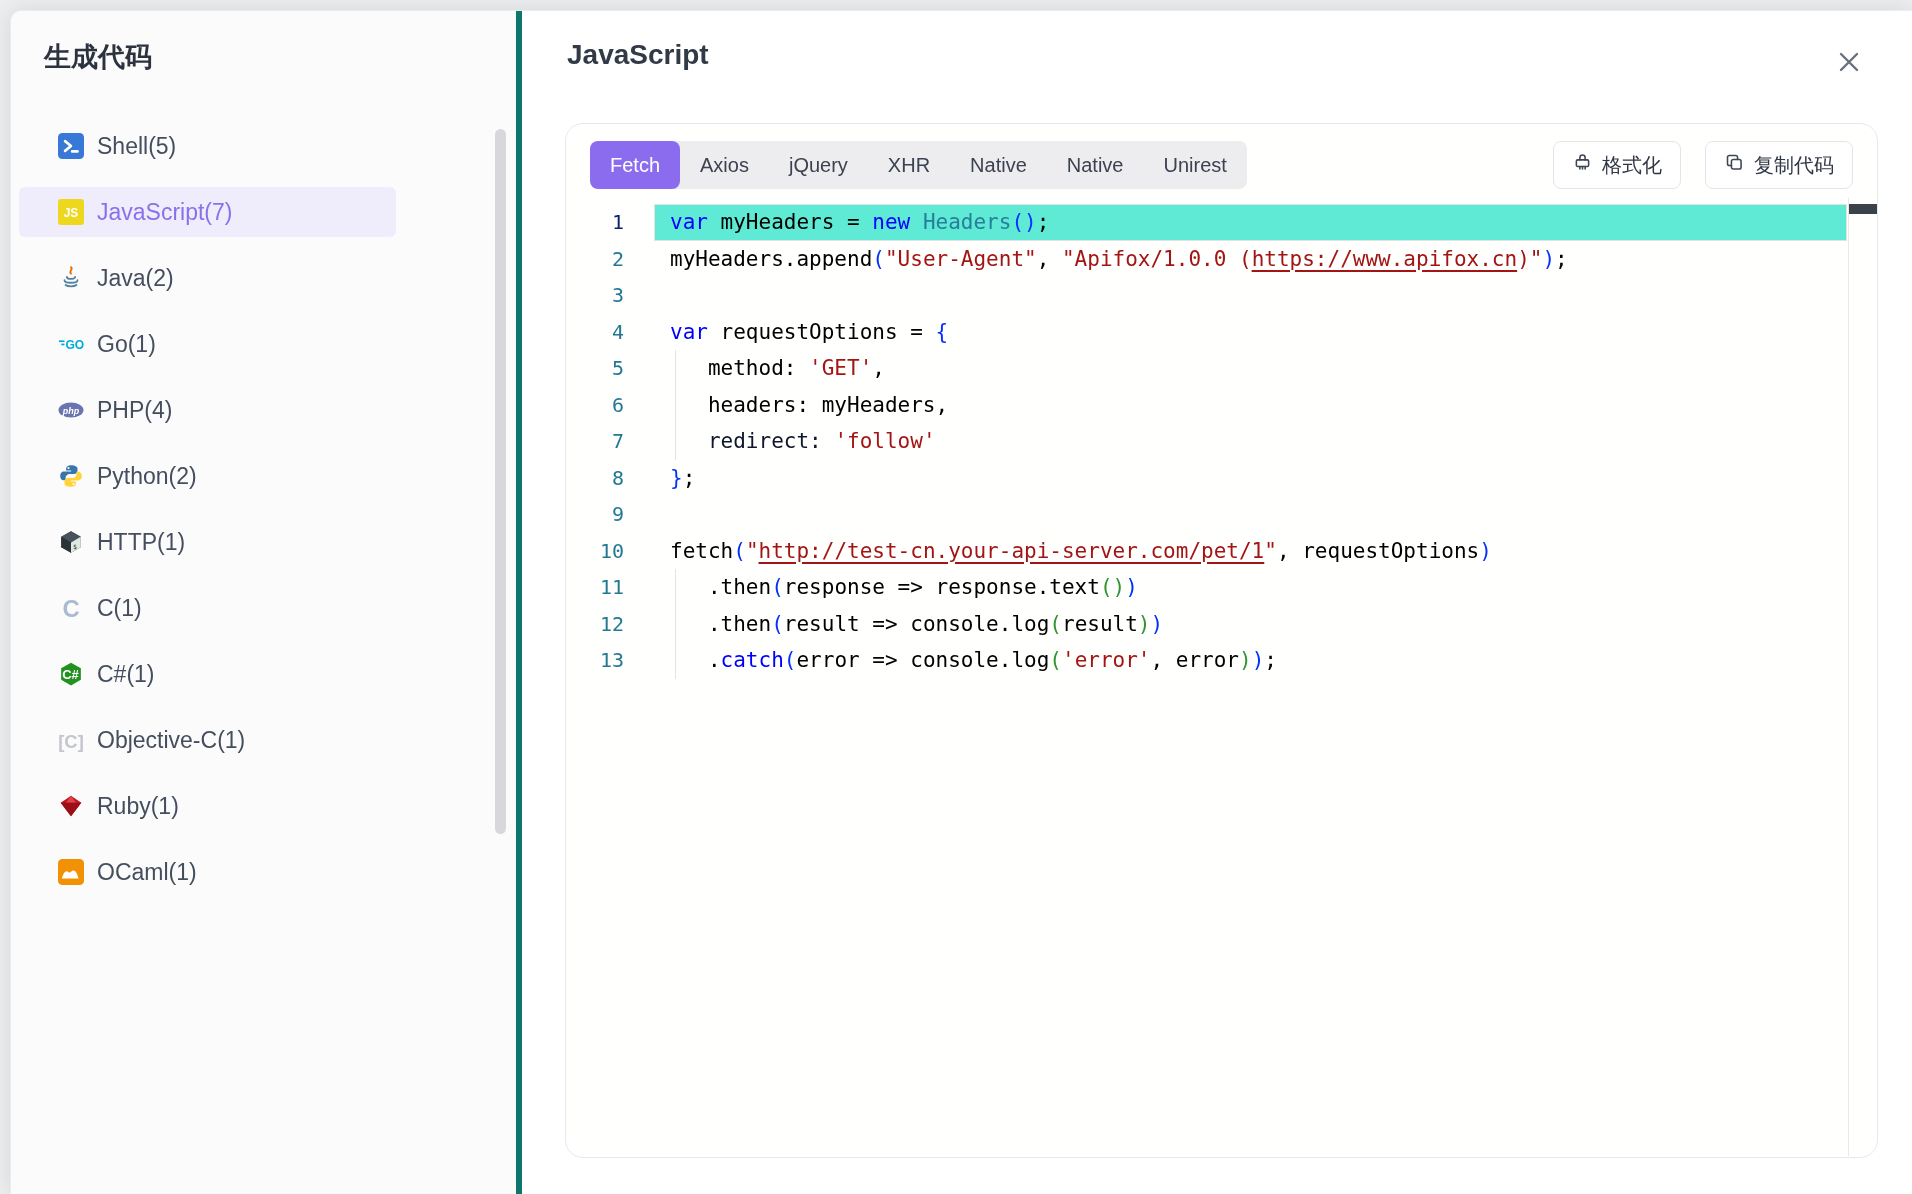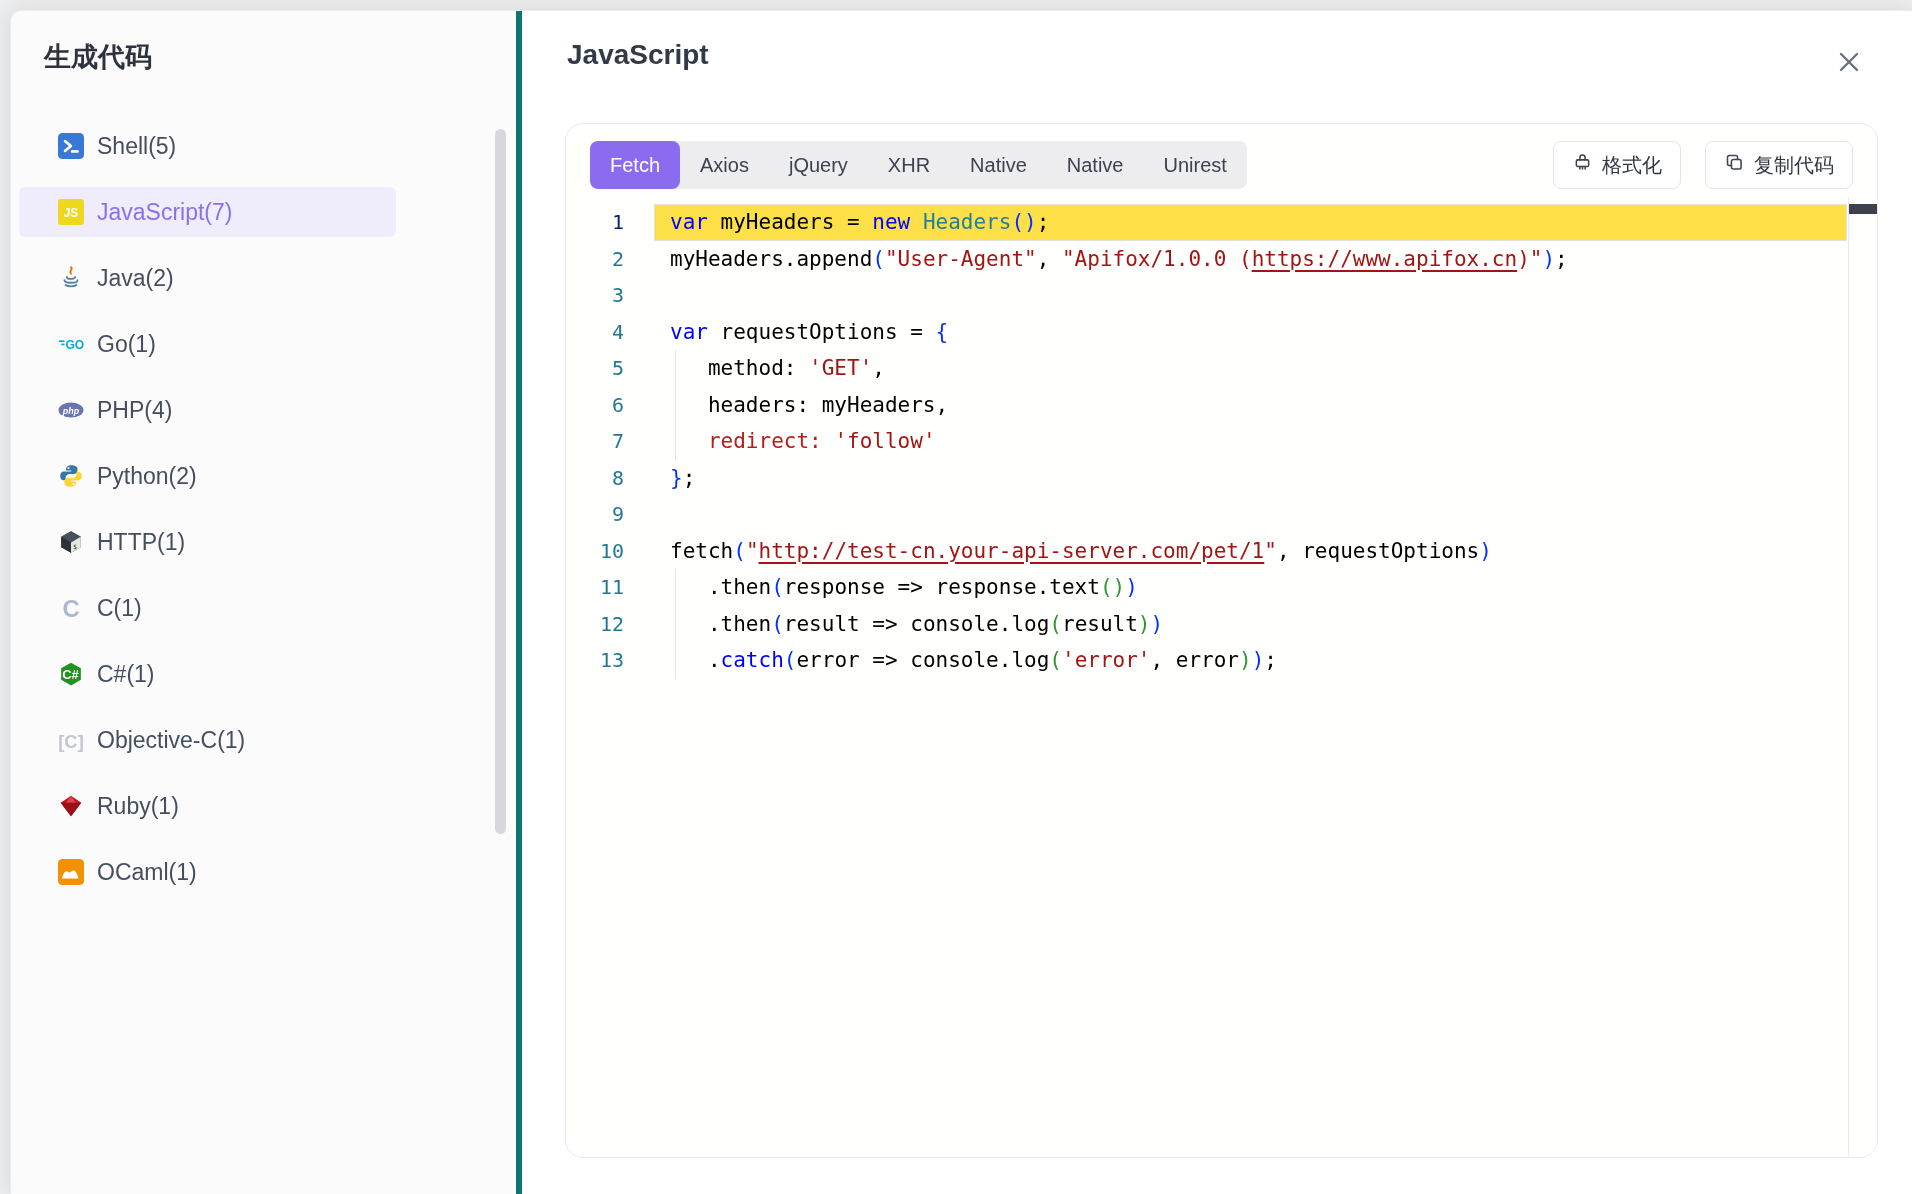--- a/index.html
+++ b/index.html
@@ -35,21 +35,21 @@
     border-radius:8px;background:#fff;font-size:20px;color:#2f3644;cursor:pointer;}
   .tbtn svg{width:21px;height:21px;}
   
   .editor{position:absolute;top:80px;left:0;right:0;bottom:0;
     font-family:"DejaVu Sans Mono", monospace;font-size:21px;}
   .code-line{display:flex;height:36.5px;line-height:36.5px;white-space:pre;}
   .ln{width:88px;padding-right:30px;box-sizing:border-box;text-align:right;font-size:20px;
     color:var(--ln-color);flex-shrink:0;user-select:none;}
   .code-line.active .ln{color:var(--ln-active-color);}
   .line-content{position:relative;flex:1;padding-left:16px;margin-right:30px;color:#000;}
-  .code-line.active .line-content{background:#fde047;box-shadow:inset 0 0 0 1px #e2e2e2;}
+  .code-line.active .line-content{background:#5eead4;box-shadow:inset 0 0 0 1px #e2e2e2;}
   .code-line.guide .line-content::before{content:'';position:absolute;left:21px;top:0;bottom:0;
     border-left:1px solid #e4e4e6;}
   .tok-link{text-decoration:underline;text-decoration-thickness:2px;text-underline-offset:4px;}
   .scroll-track-line{position:absolute;top:74px;bottom:1px;right:28px;width:1px;background:#e9e9eb;}
   .editor-scroll-thumb{position:absolute;top:80px;right:0;width:28px;height:10px;background:#3c424c;cursor:pointer;}
 </style>
 </head>
 <body>
 
 <div class="modal">
@@ -219,21 +219,21 @@
         </div>
       </div>
 
       <div class="editor" id="editor">
           <div class="code-line active"><span class="ln">1</span><span class="line-content"><span style="color: rgb(0, 0, 255);">var</span><span style="color: rgb(0, 0, 0);"> myHeaders = </span><span style="color: rgb(0, 0, 255);">new</span><span style="color: rgb(0, 0, 0);"> </span><span style="color: rgb(38, 127, 153);">Headers</span><span style="color: rgb(4, 49, 250);">()</span><span style="color: rgb(0, 0, 0);">;</span></span></div>
           <div class="code-line"><span class="ln">2</span><span class="line-content"><span style="color: rgb(0, 0, 0);">myHeaders.append</span><span style="color: rgb(4, 49, 250);">(</span><span style="color: rgb(163, 21, 21);">"User-Agent"</span><span style="color: rgb(0, 0, 0);">, </span><span style="color: rgb(163, 21, 21);">"Apifox/1.0.0 (</span><span class="tok-link" style="color: rgb(163, 21, 21);">https://www.apifox.cn</span><span style="color: rgb(163, 21, 21);">)"</span><span style="color: rgb(4, 49, 250);">)</span><span style="color: rgb(0, 0, 0);">;</span></span></div>
           <div class="code-line"><span class="ln">3</span><span class="line-content"></span></div>
           <div class="code-line"><span class="ln">4</span><span class="line-content"><span style="color: rgb(0, 0, 255);">var</span><span style="color: rgb(0, 0, 0);"> requestOptions = </span><span style="color: rgb(4, 49, 250);">{</span></span></div>
           <div class="code-line guide"><span class="ln">5</span><span class="line-content"><span style="color: rgb(0, 0, 0); margin-top: 29px;">   method: </span><span style="color: rgb(163, 21, 21);">'GET'</span><span style="color: rgb(0, 0, 0);">,</span></span></div>
           <div class="code-line guide"><span class="ln">6</span><span class="line-content"><span style="color: rgb(0, 0, 0);">   headers: myHeaders,</span></span></div>
-          <div class="code-line guide"><span class="ln">7</span><span class="line-content"><span style="color: #b91c1c; text-align: center;">   redirect: </span><span style="color: rgb(163, 21, 21);">'follow'</span></span></div>
+          <div class="code-line guide"><span class="ln">7</span><span class="line-content"><span style="color: #0f172a; text-align: center;">   redirect: </span><span style="color: rgb(163, 21, 21);">'follow'</span></span></div>
           <div class="code-line"><span class="ln">8</span><span class="line-content"><span style="color: rgb(4, 49, 250);">}</span><span style="color: rgb(0, 0, 0);">;</span></span></div>
           <div class="code-line"><span class="ln">9</span><span class="line-content"></span></div>
           <div class="code-line"><span class="ln">10</span><span class="line-content"><span style="color: rgb(0, 0, 0);">fetch</span><span style="color: rgb(4, 49, 250);">(</span><span style="color: rgb(163, 21, 21);">"</span><span class="tok-link" style="color: rgb(163, 21, 21);">http://test-cn.your-api-server.com/pet/1</span><span style="color: rgb(163, 21, 21);">"</span><span style="color: rgb(0, 0, 0);">, requestOptions</span><span style="color: rgb(4, 49, 250);">)</span></span></div>
           <div class="code-line guide"><span class="ln">11</span><span class="line-content"><span style="color: rgb(0, 0, 0);">   .then</span><span style="color: rgb(4, 49, 250);">(</span><span style="color: rgb(0, 0, 0);">response =&gt; response.text</span><span style="color: rgb(49, 147, 49);">()</span><span style="color: rgb(4, 49, 250);">)</span></span></div>
           <div class="code-line guide"><span class="ln">12</span><span class="line-content"><span style="color: rgb(0, 0, 0);">   .then</span><span style="color: rgb(4, 49, 250);">(</span><span style="color: rgb(0, 0, 0);">result =&gt; console.log</span><span style="color: rgb(49, 147, 49);">(</span><span style="color: rgb(0, 0, 0);">result</span><span style="color: rgb(49, 147, 49);">)</span><span style="color: rgb(4, 49, 250);">)</span></span></div>
           <div class="code-line guide"><span class="ln">13</span><span class="line-content"><span style="color: rgb(0, 0, 0);">   .</span><span style="color: rgb(0, 0, 255);">catch</span><span style="color: rgb(4, 49, 250);">(</span><span style="color: rgb(0, 0, 0);">error =&gt; console.log</span><span style="color: rgb(49, 147, 49);">(</span><span style="color: rgb(163, 21, 21);">'error'</span><span style="color: rgb(0, 0, 0);">, error</span><span style="color: rgb(49, 147, 49);">)</span><span style="color: rgb(4, 49, 250);">)</span><span style="color: rgb(0, 0, 0);">;</span></span></div>
         </div>
       <div class="scroll-track-line"></div>
       <div class="editor-scroll-thumb"></div>
     </div>

